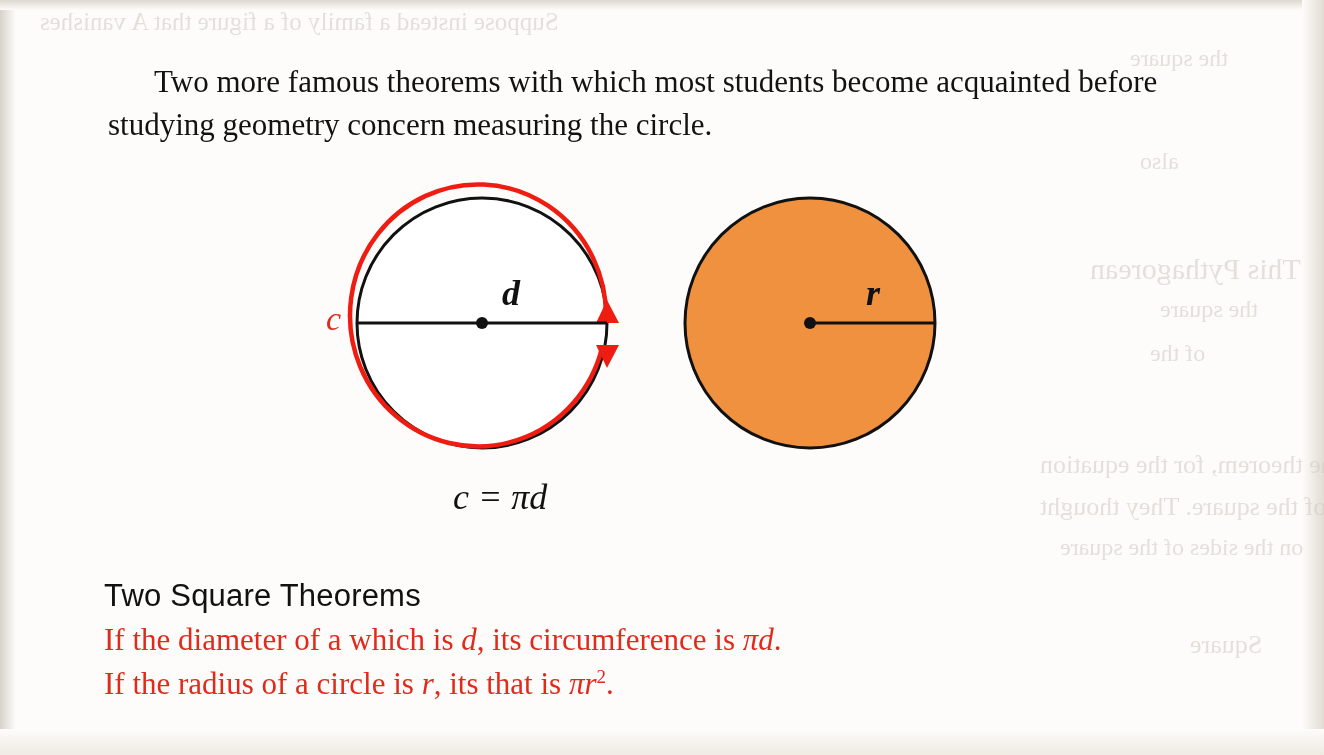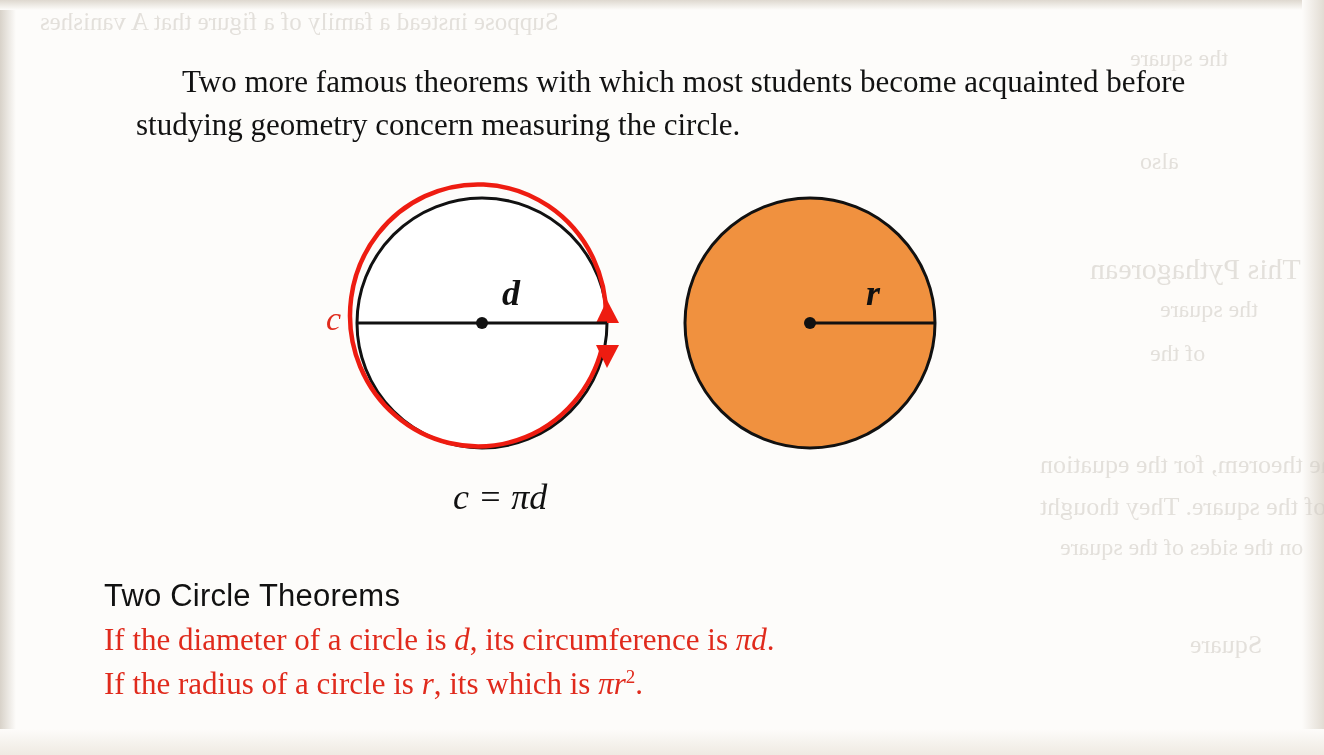--- a/index.html
+++ b/index.html
@@ -56,21 +56,20 @@
   
   .intro {
     position: absolute;
     left: 108px;
     top: 30px;
     width: 1060px;
     font-size: 31px;
     line-height: 1.38;
     color: #121212;
     font-family: "Liberation Serif", serif;
-    margin-left: 28px;
   }
   .intro .indent { display: inline-block; width: 46px; }
 
   
   .figure {
     position: absolute;
     left: 330px;
     top: 180px;
     width: 680px;
     height: 370px;
@@ -156,19 +155,19 @@
       <circle cx="480" cy="143" r="6" fill="#111111"></circle>
     </svg>
 
     <div class="fig-label" style="left:172px; top:92px; font-size:36px; font-style:italic; font-weight:bold;">d</div>
     <div class="fig-label" style="left:-4px; top:120px; font-size:34px; font-style:italic; color:#e02a1c;">c</div>
     <div class="fig-label" style="left:536px; top:92px; font-size:36px; font-style:italic; font-weight:bold;">r</div>
 
     <div class="eq" style="left:92px; top:296px;margin-left:31px;">c = πd</div>
   </div>
 
-  <div class="theorem-title">Two Circle Theorems</div>
+  <div class="theorem-title">Two Square Theorems</div>
 
-  <div class="theorem-line t1"><span>If the diameter of a circle is </span><em>d</em><span>, its circumference is </span><em>πd</em><span>.</span></div>
+  <div class="theorem-line t1"><span>If the diameter of a which is </span><em>d</em><span>, its circumference is </span><em>πd</em><span>.</span></div>
 
-  <div class="theorem-line t2"><span>If the radius of a circle is </span><em>r</em><span>, its which is </span><em>πr</em><sup>2</sup><span>.</span></div>
+  <div class="theorem-line t2"><span>If the radius of a circle is </span><em>r</em><span>, its that is </span><em>πr</em><sup>2</sup><span>.</span></div>
 
 </div>
 
 </body></html>

